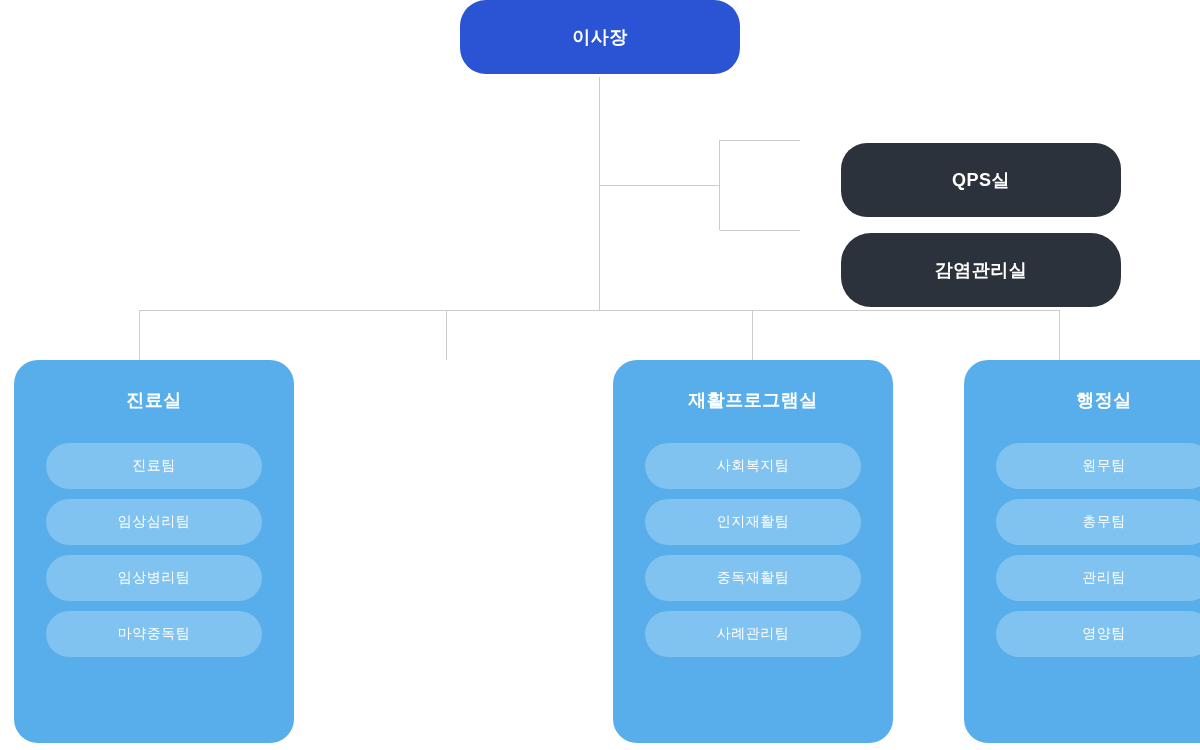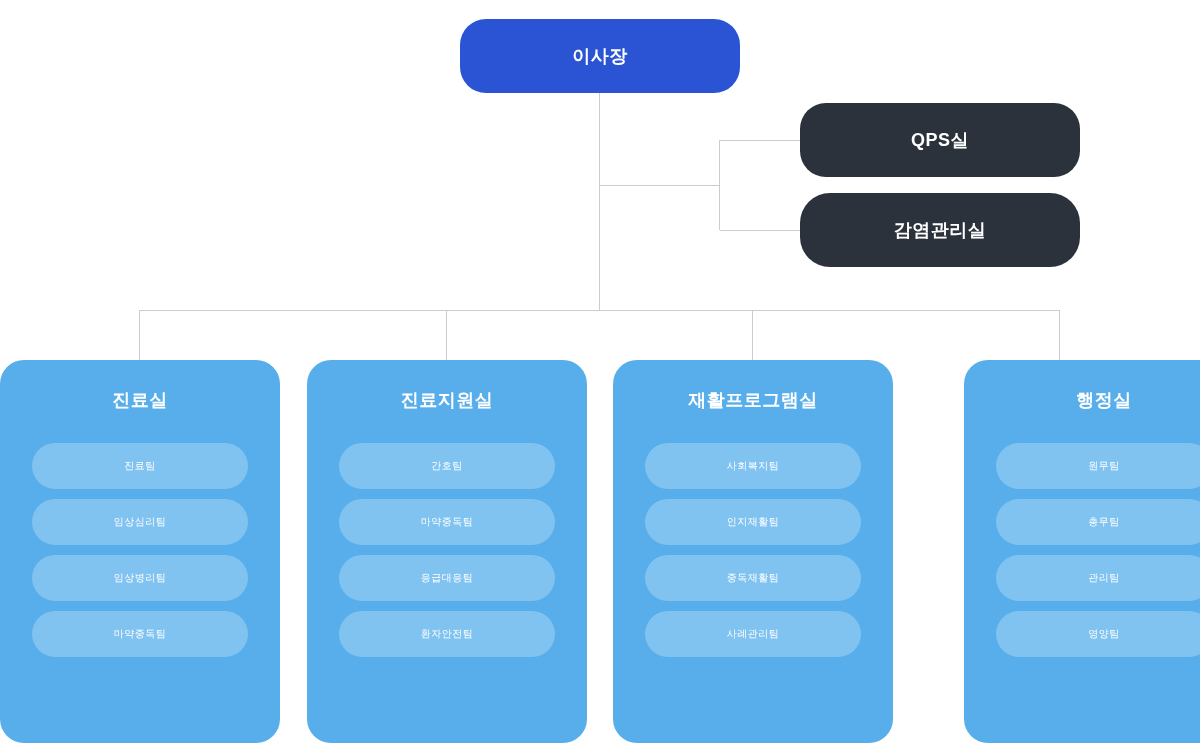--- a/index.html
+++ b/index.html
@@ -30,22 +30,22 @@
     height: 74px;
     border-radius: 26px;
     display: flex;
     align-items: center;
     justify-content: center;
     color: var(--text, #ffffff);
     font-weight: 700;
     font-size: 18px;
     letter-spacing: 0.5px;
   }
-  .chairman { left: 460px; top: 19px; background: var(--chairman-bg, #2a54d4); text-align: center; }
-  .staff    { left: 800px; background: var(--staff-bg, #2b323c); }
+  .chairman { left: 460px; top: 0; background: var(--chairman-bg, #2a54d4); text-align: center; }
+  .staff    { left: 841px; background: var(--staff-bg, #2b323c); margin-top: 40px; }
   .staff.qps { top: 103px; }
   .staff.infection { top: 193px; border-radius: 30px; }
 
   
   .dept {
     position: absolute;
     top: 360px;
     width: 280px;
     height: 383px;
     border-radius: 24px;
@@ -66,21 +66,21 @@
     flex-direction: column;
     align-items: center;
     gap: 10px;
   }
   .pill {
     width: 216px;
     height: 46px;
     border-radius: 23px;
     background: var(--team-bg, #80c3f0);
     color: var(--text, #ffffff);
-    font-size: 10px;
+    font-size: 14px;
     font-weight: 500;
     display: flex;
     align-items: center;
     justify-content: center;
     letter-spacing: 0.5px;
   }
 </style>
 </head>
 <body>
 
@@ -101,39 +101,30 @@
     <span>이사장</span>
   </div>
 
   <div class="node staff qps">
     <span>QPS실</span>
   </div>
   <div class="node staff infection">
     <span>감염관리실</span>
   </div>
 
-  <section class="dept" style="left:0;">
+  <section class="dept" style="left:14px;">
     <h2 class="dept-title">진료실</h2>
     <div class="pills">
       <div class="pill">진료팀</div>
       <div class="pill">임상심리팀</div>
       <div class="pill">임상병리팀</div>
       <div class="pill">마약중독팀</div>
     </div>
   </section>
 
-  <section class="dept" style="left:307px;">
-    <h2 class="dept-title">진료지원실</h2>
-    <div class="pills">
-      <div class="pill">간호팀</div>
-      <div class="pill">마약중독팀</div>
-      <div class="pill">응급대응팀</div>
-      <div class="pill">환자안전팀</div>
-    </div>
-  </section>
 
   <section class="dept" style="left:613px;">
     <h2 class="dept-title">재활프로그램실</h2>
     <div class="pills">
       <div class="pill">사회복지팀</div>
       <div class="pill">인지재활팀</div>
       <div class="pill">중독재활팀</div>
       <div class="pill">사례관리팀</div>
     </div>
   </section>

